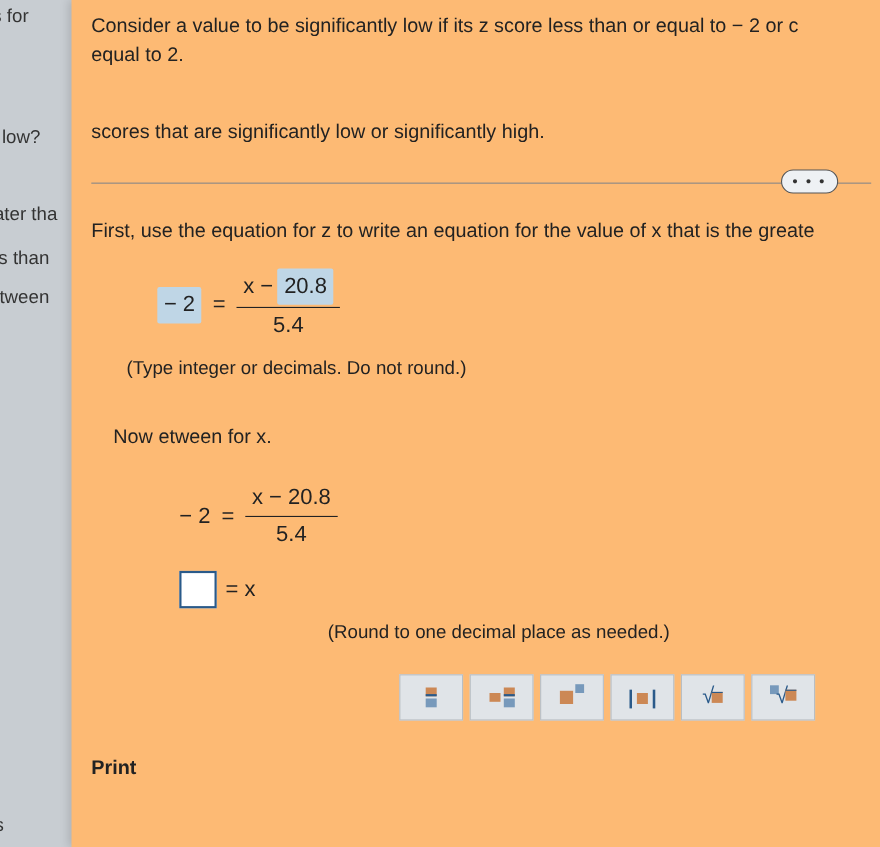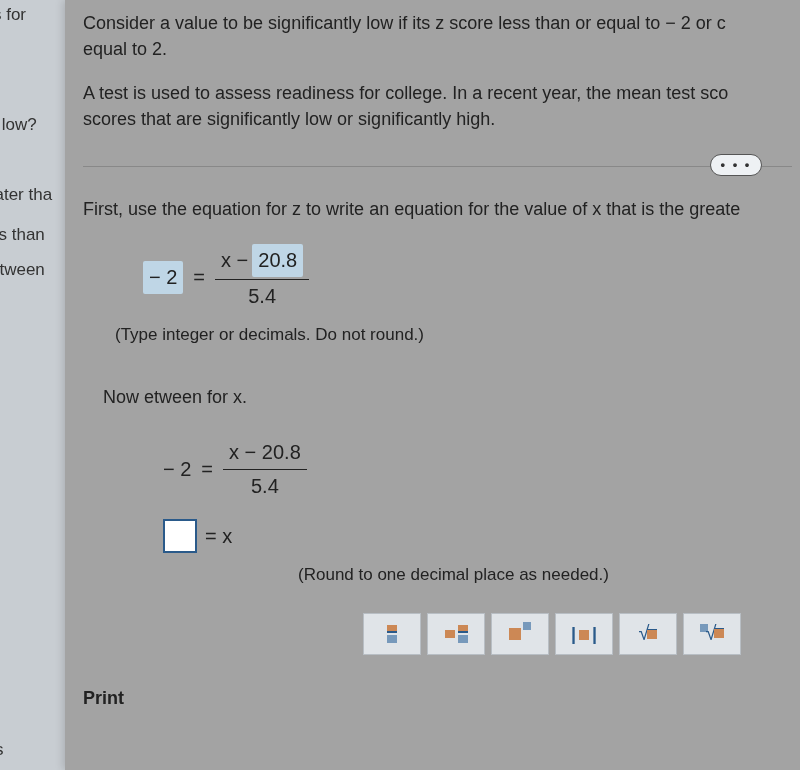--- a/index.html
+++ b/index.html
@@ -32,21 +32,21 @@
     .bg-text-5 { position: absolute; top: 260px; left: -10px; white-space: nowrap; }
     .bg-text-6 { position: absolute; top: 772px; left: 20px; white-space: nowrap; color: #be185d; }
     .bg-s { position: absolute; top: 740px; left: -5px; white-space: nowrap; }
     
     .main-panel {
       position: absolute;
       left: 65px;
       top: 0;
       right: 0;
       height: 100%;
-      background: #a3a3a3;
+      background: #fdba74;
       box-shadow: -2px 0 8px rgba(0,0,0,0.15);
       padding: 10px 8px 22px 18px;
       font-size: 18px;
       color: #222;
       line-height: 1.45;
     }
     .intro-text {
       margin-bottom: 18px;
     }
     .problem-text {
@@ -209,21 +209,21 @@
   <div class="bg-text-6">View</div>
 </div>
 
 <div class="main-panel">
   <div class="intro-text">
     <span>Consider a value to be significantly low if its z score less than or equal to − 2 or c</span><br>
     <span>equal to 2.</span>
   </div>
 
   <div class="problem-text">
-    <span>A test is used to assess readiness for college. In a recent year, the mean test sco</span><br>
+    <br>
     <span>scores that are significantly low or significantly high.</span>
   </div>
 
   <div class="divider-row">
     <hr class="divider-line">
     <div class="more-pill">• • •</div>
   </div>
 
   <div class="instruction">First, use the equation for z to write an equation for the value of x that is the greate</div>
 

